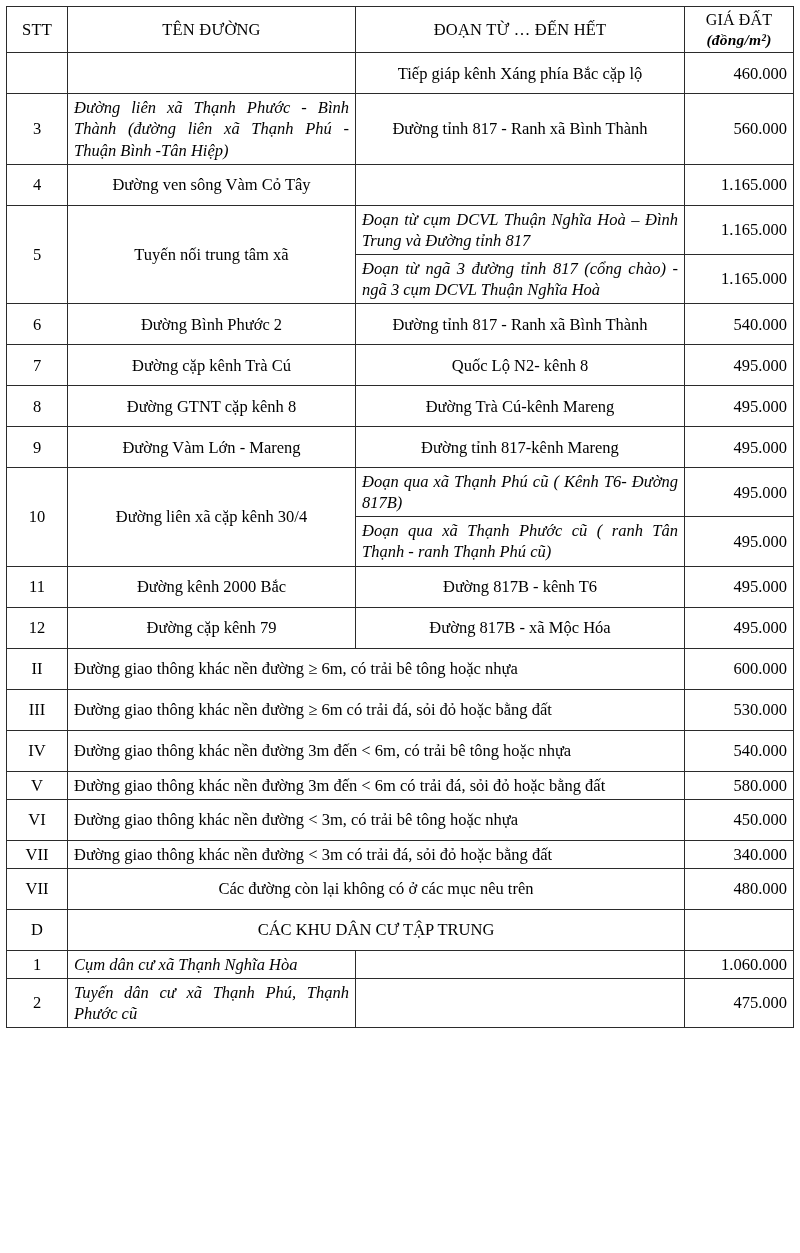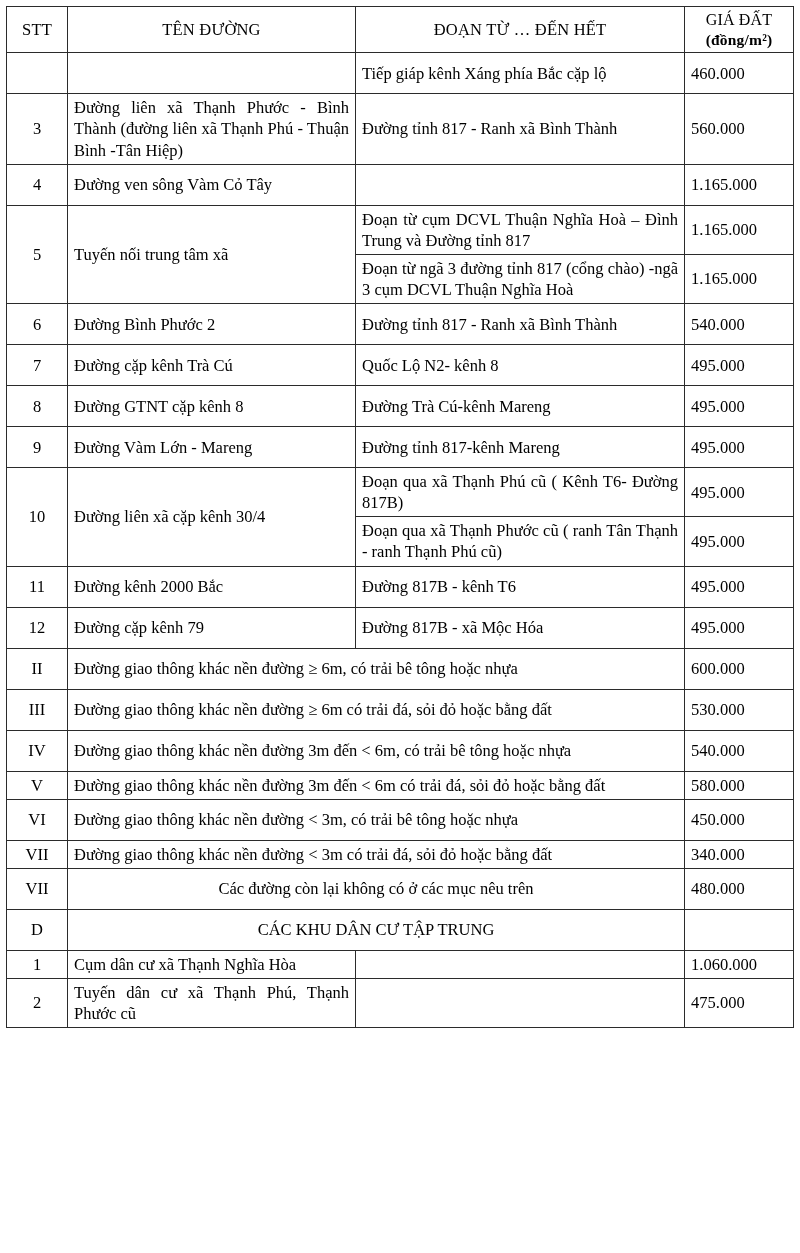--- a/index.html
+++ b/index.html
@@ -61,38 +61,40 @@
   }
   thead th.h-price {
     font-size: 16px;
     line-height: 1.25;
     border-radius: 19px;
   }
   thead th.h-price .unit {
     display: block;
     font-size: 15.5px;
     font-weight: bold;
+    font-style: italic;
   }
 
   
   .ctr { text-align: center; }
-  .lft { text-align: left; }
+  .lft { text-align: center; }
   .num {
-    text-align: left;
+    text-align: right;
     white-space: nowrap;
   }
   .tall { height: 34px; }
 
   .name-cell { padding-left: 9px; padding-right: 7px; }
   .seg-cell  { padding-left: 9px; padding-right: 9px; }
 
   
   .seg-just, .name-just {
     text-align: justify;
     text-align-last: left;
+    font-style: italic;
   }
 
   .section-cell {
     font-weight: bold;
     text-align: justify;
     text-align-last: left;
     padding-left: 9px;
     padding-right: 9px;
     font-size: 16.5px;
   }

